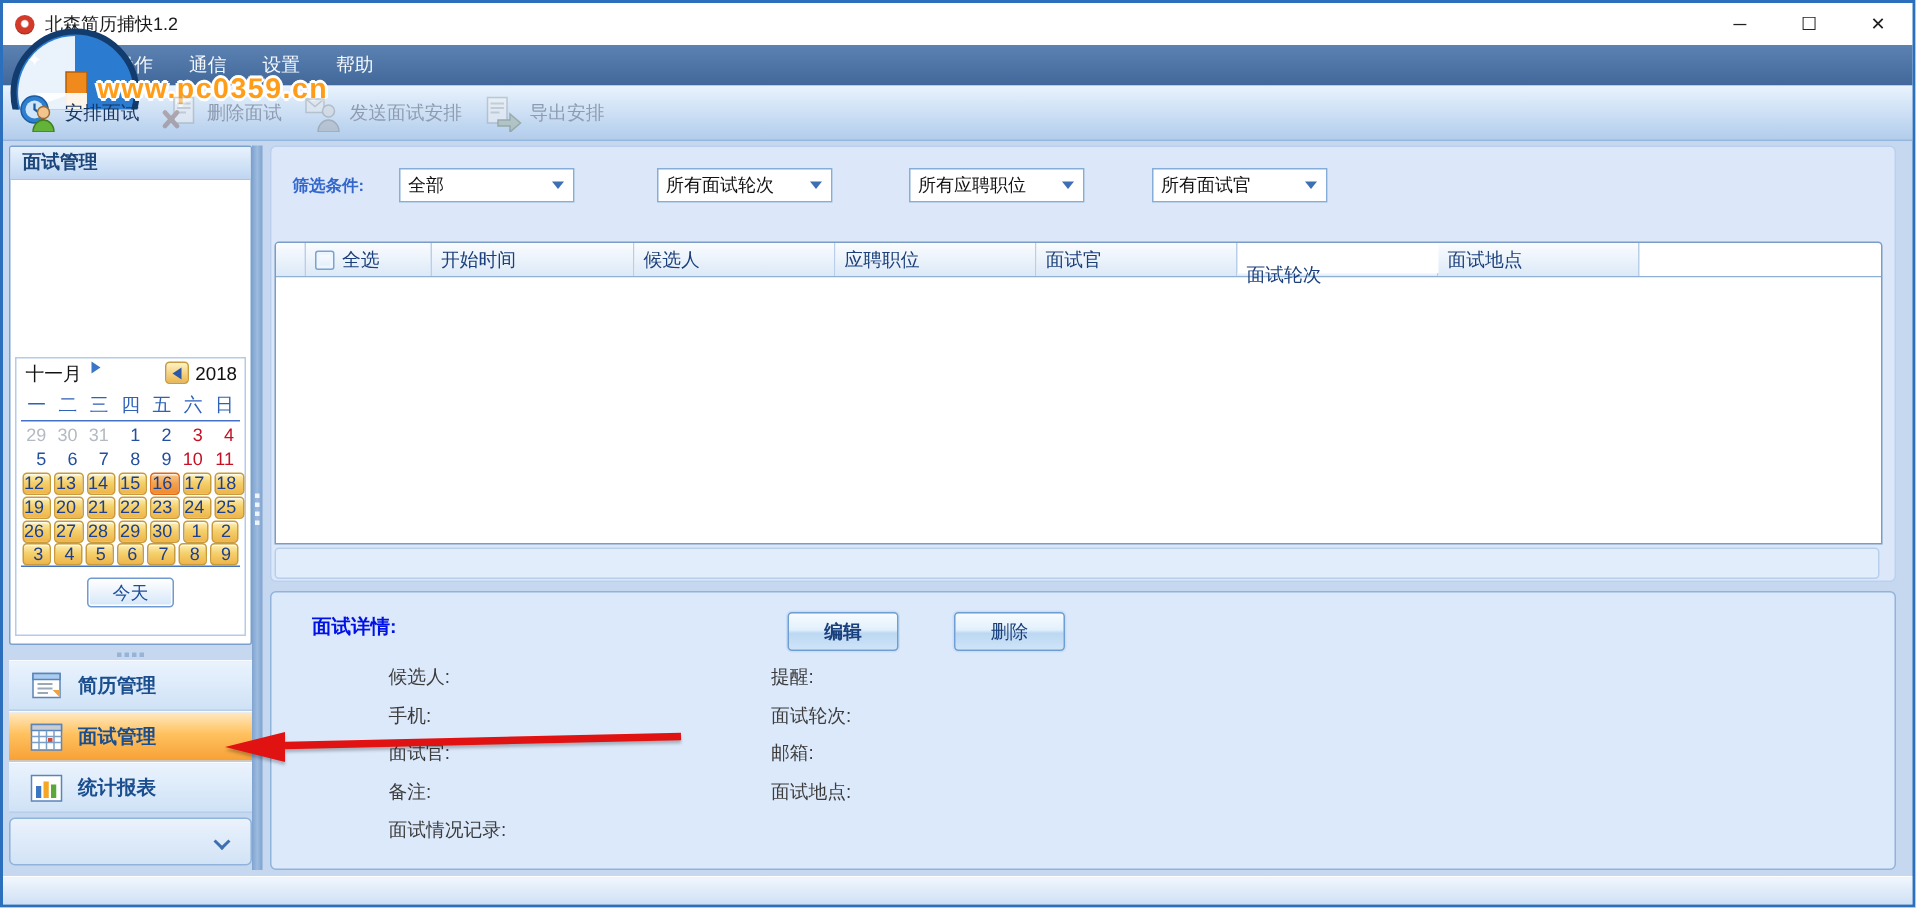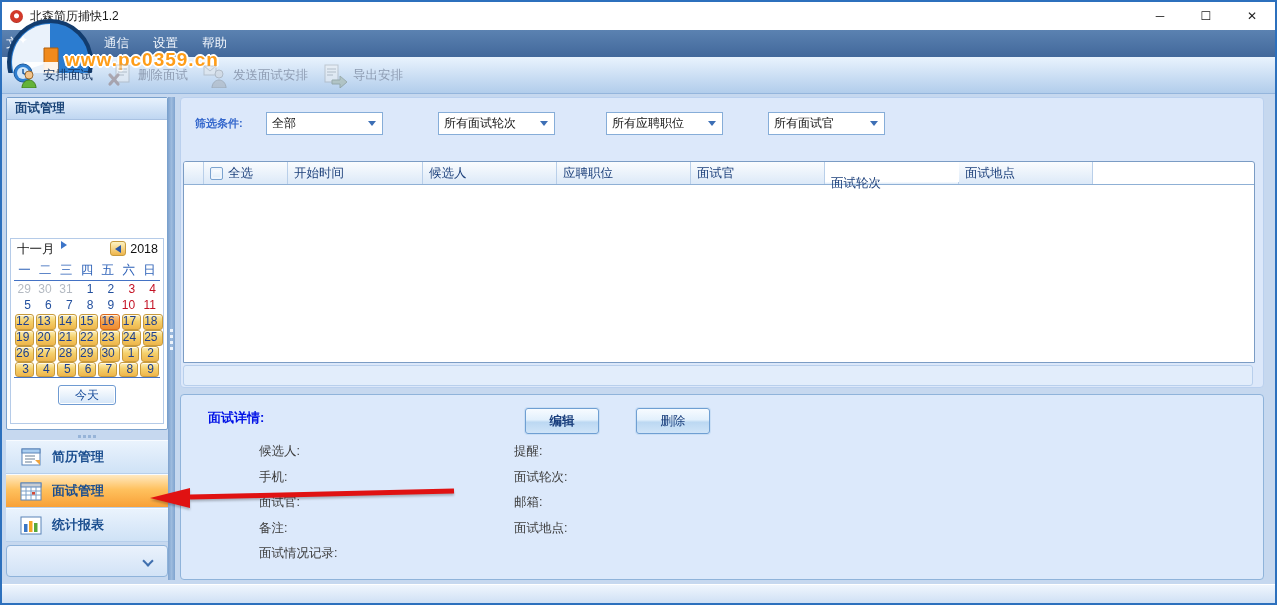--- a/index.html
+++ b/index.html
@@ -13,21 +13,21 @@
   .app-icon{ width:13px; height:13px; border-radius:50%; margin:0 7px 0 8px;
              background:radial-gradient(circle at 50% 45%, #fff 0 2px, #d23a2a 3px 6px, #a02417 7px); }
   .title-text{ font-size:12px; color:#1a1a1a; }
   .win-controls{ margin-left:auto; display:flex; height:100%; }
   .win-btn{ width:46px; height:100%; display:flex; align-items:center; justify-content:center;
             font-size:12px; color:#222; cursor:default; }
 
   
   .menubar{ position:absolute; left:0; top:28px; right:0; height:27px;
             background:linear-gradient(#5b82b1, #42689b);
-            display:flex; align-items:center; gap:16px; padding-left:0; }
+            display:flex; align-items:center; gap:16px; padding-left:22px; }
   .menu-item{ color:#f4f8fd; font-size:12.5px; padding:2px 4px; }
 
   
   .toolbar{ position:absolute; left:0; top:55px; right:0; height:37px;
             background:linear-gradient(#e9f3fd, #c2d8f1 70%, #b2cdeb);
             border-bottom:1px solid #94b5dc; display:flex; align-items:center; padding-left:5px; }
   .tb-btn{ display:flex; align-items:center; gap:5px; padding:3px 9px 3px 5px; border-radius:3px;
            font-size:12.5px; color:#16345f; position:relative; z-index:75; }
   .tb-btn.disabled{ color:#8e9cb2; }
   .tb-btn.disabled .tb-ico{ filter:grayscale(.75); opacity:.5; }
@@ -53,21 +53,21 @@
   .cal-year-box{ margin-left:auto; display:flex; align-items:center; gap:4px; }
   .gold-btn{ width:16px; height:15px; border:1px solid #c79b3e; border-radius:3px;
              background:linear-gradient(#fdf3c3,#eeb54b); display:flex; align-items:center;
              justify-content:center; }
   .tri-left{ width:0; height:0; border-right:6px solid #2a57a8; border-top:4px solid transparent;
              border-bottom:4px solid transparent; }
   .cal-year{ font-size:12.5px; color:#111; margin-right:2px; }
   .cal-wd-row{ display:flex; border-bottom:1px solid #4472c4; padding-bottom:1px; }
   .cal-wd{ flex:1; text-align:center; color:#2e62b8; font-size:12.5px; }
   .cal-grid{ padding-top:1px; }
-  .cal-row{ display:flex; height:16px; }
+  .cal-row{ display:flex; height:16px;align-items:center; }
   .cal-row:last-child{ border-bottom:1px solid #4472c4; }
   .cal-day{ flex:1; font-size:12px; text-align:right; padding-right:4px; line-height:15px; }
   .t-dim{ color:#b4bac2; }
   .t-wd{ color:#23509e; }
   .t-we{ color:#c41224; }
   .t-gold,.t-sel{ color:#1d3f8f; border:1px solid #c89b3e; border-radius:3px; margin:0 1px;
           background:linear-gradient(#fdf0b8,#f5d06b 45%,#eeb54b); line-height:13px;
           box-shadow:inset 0 1px 0 rgba(255,255,255,.7); }
   .t-sel{ border-color:#dd6a1a; background:linear-gradient(#f9c98a,#f4a04c 50%,#ef8b2e); }
   .today-btn{ display:block; margin:7px auto 0 auto; width:58px; height:20px;

